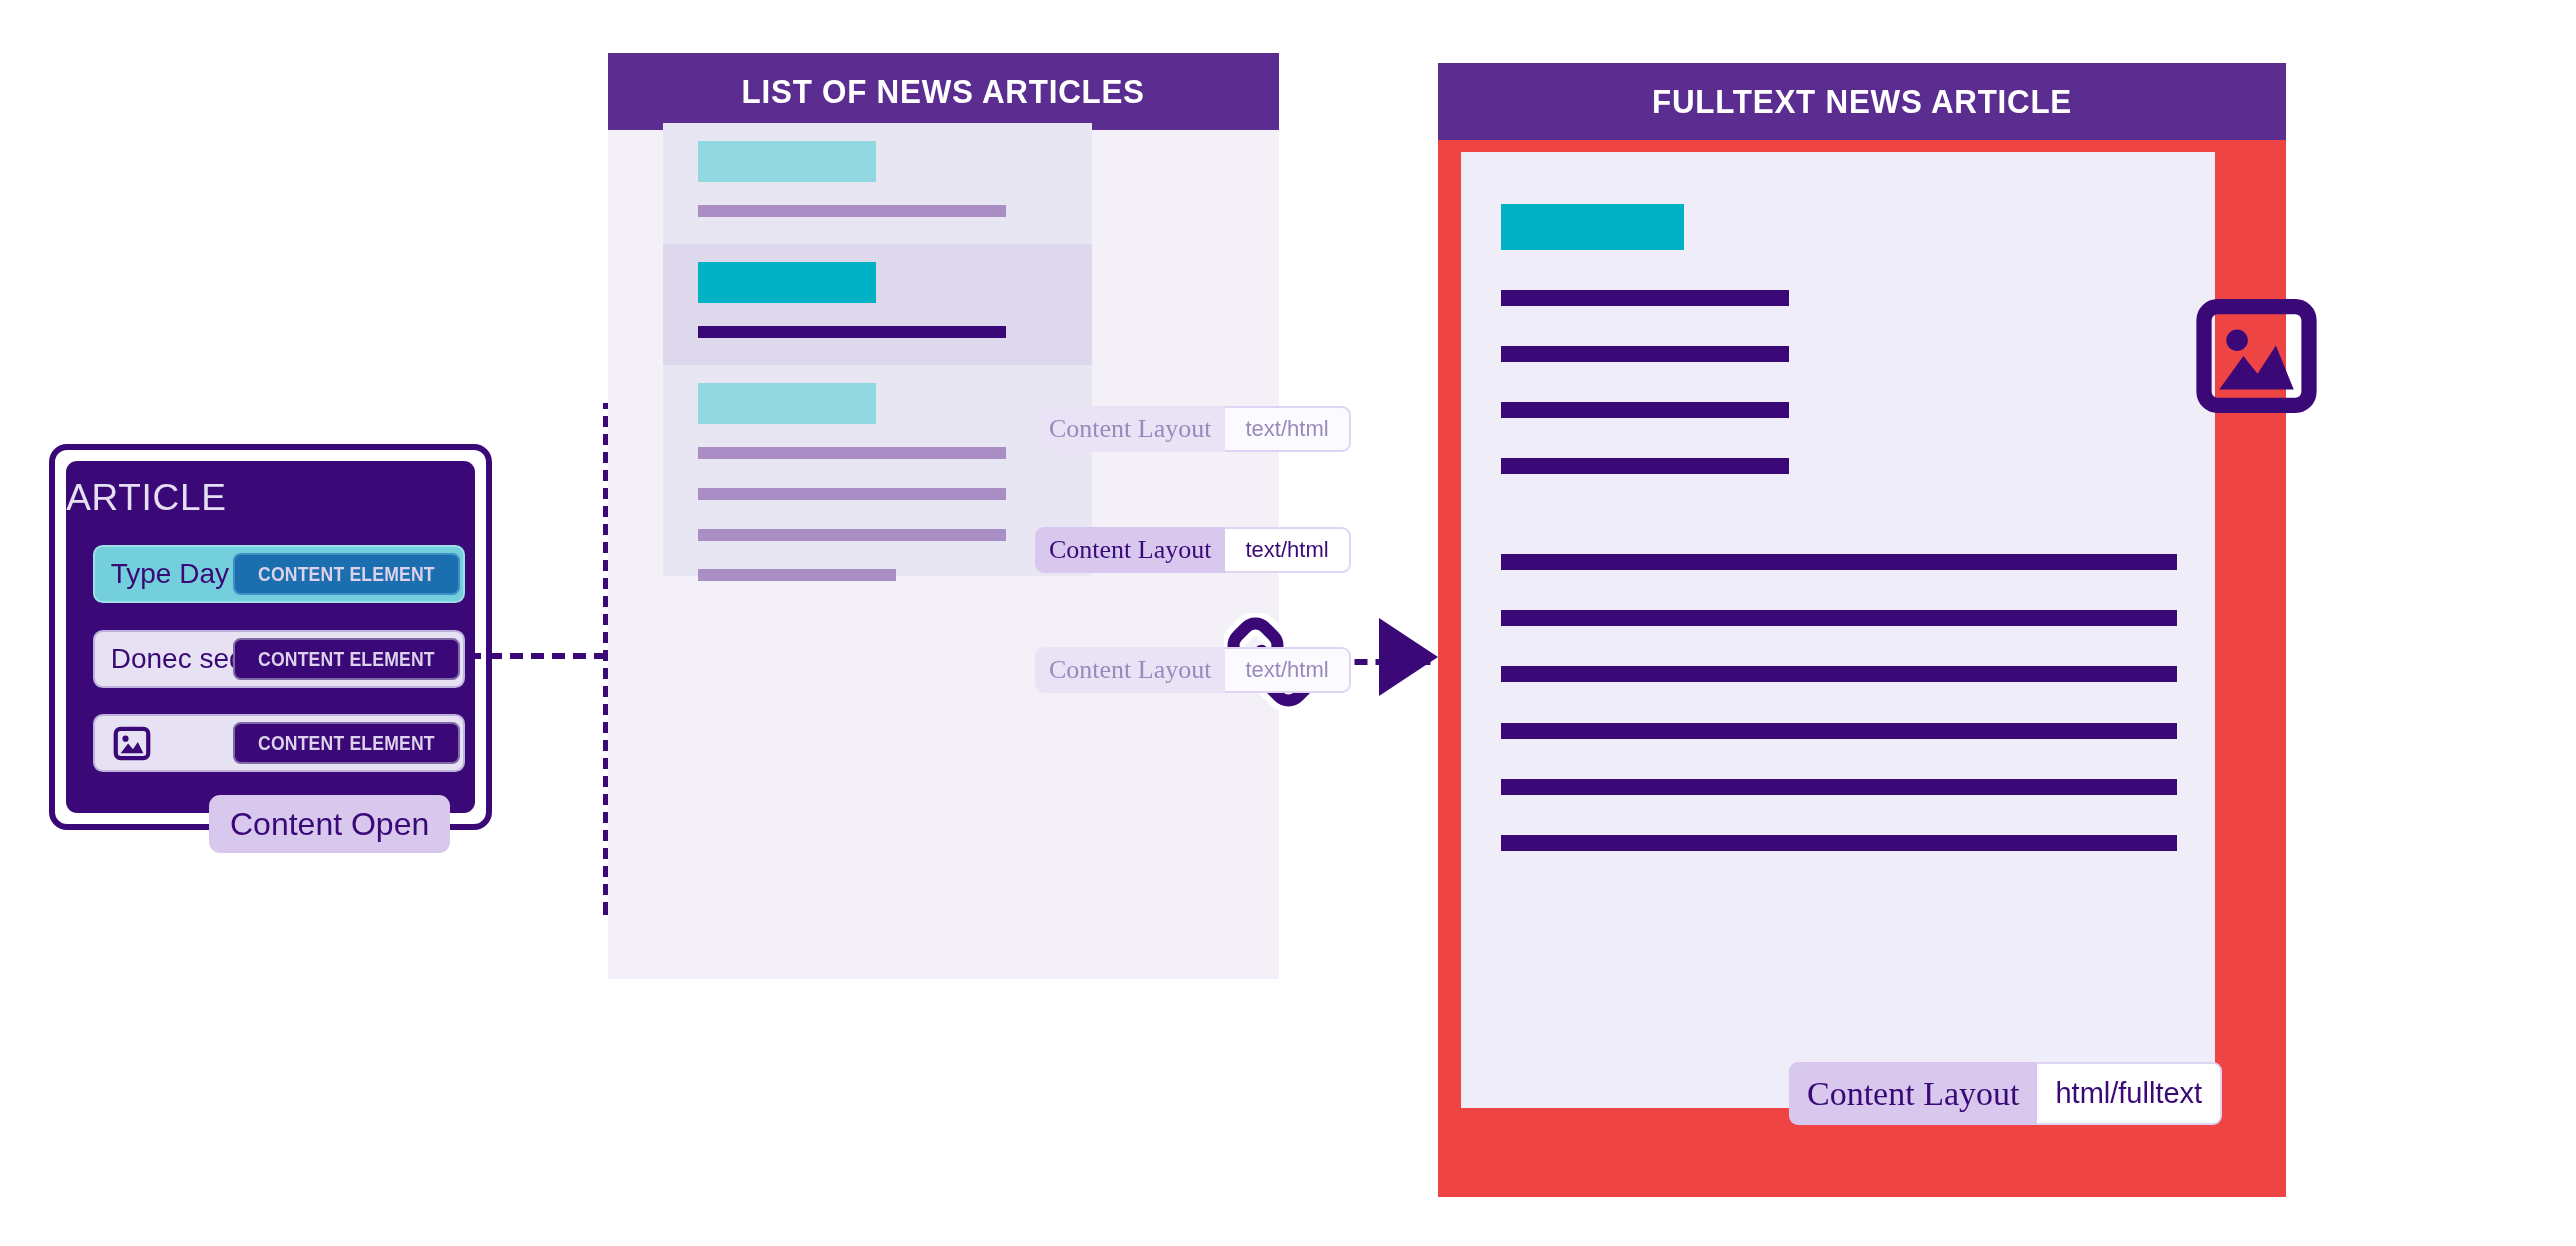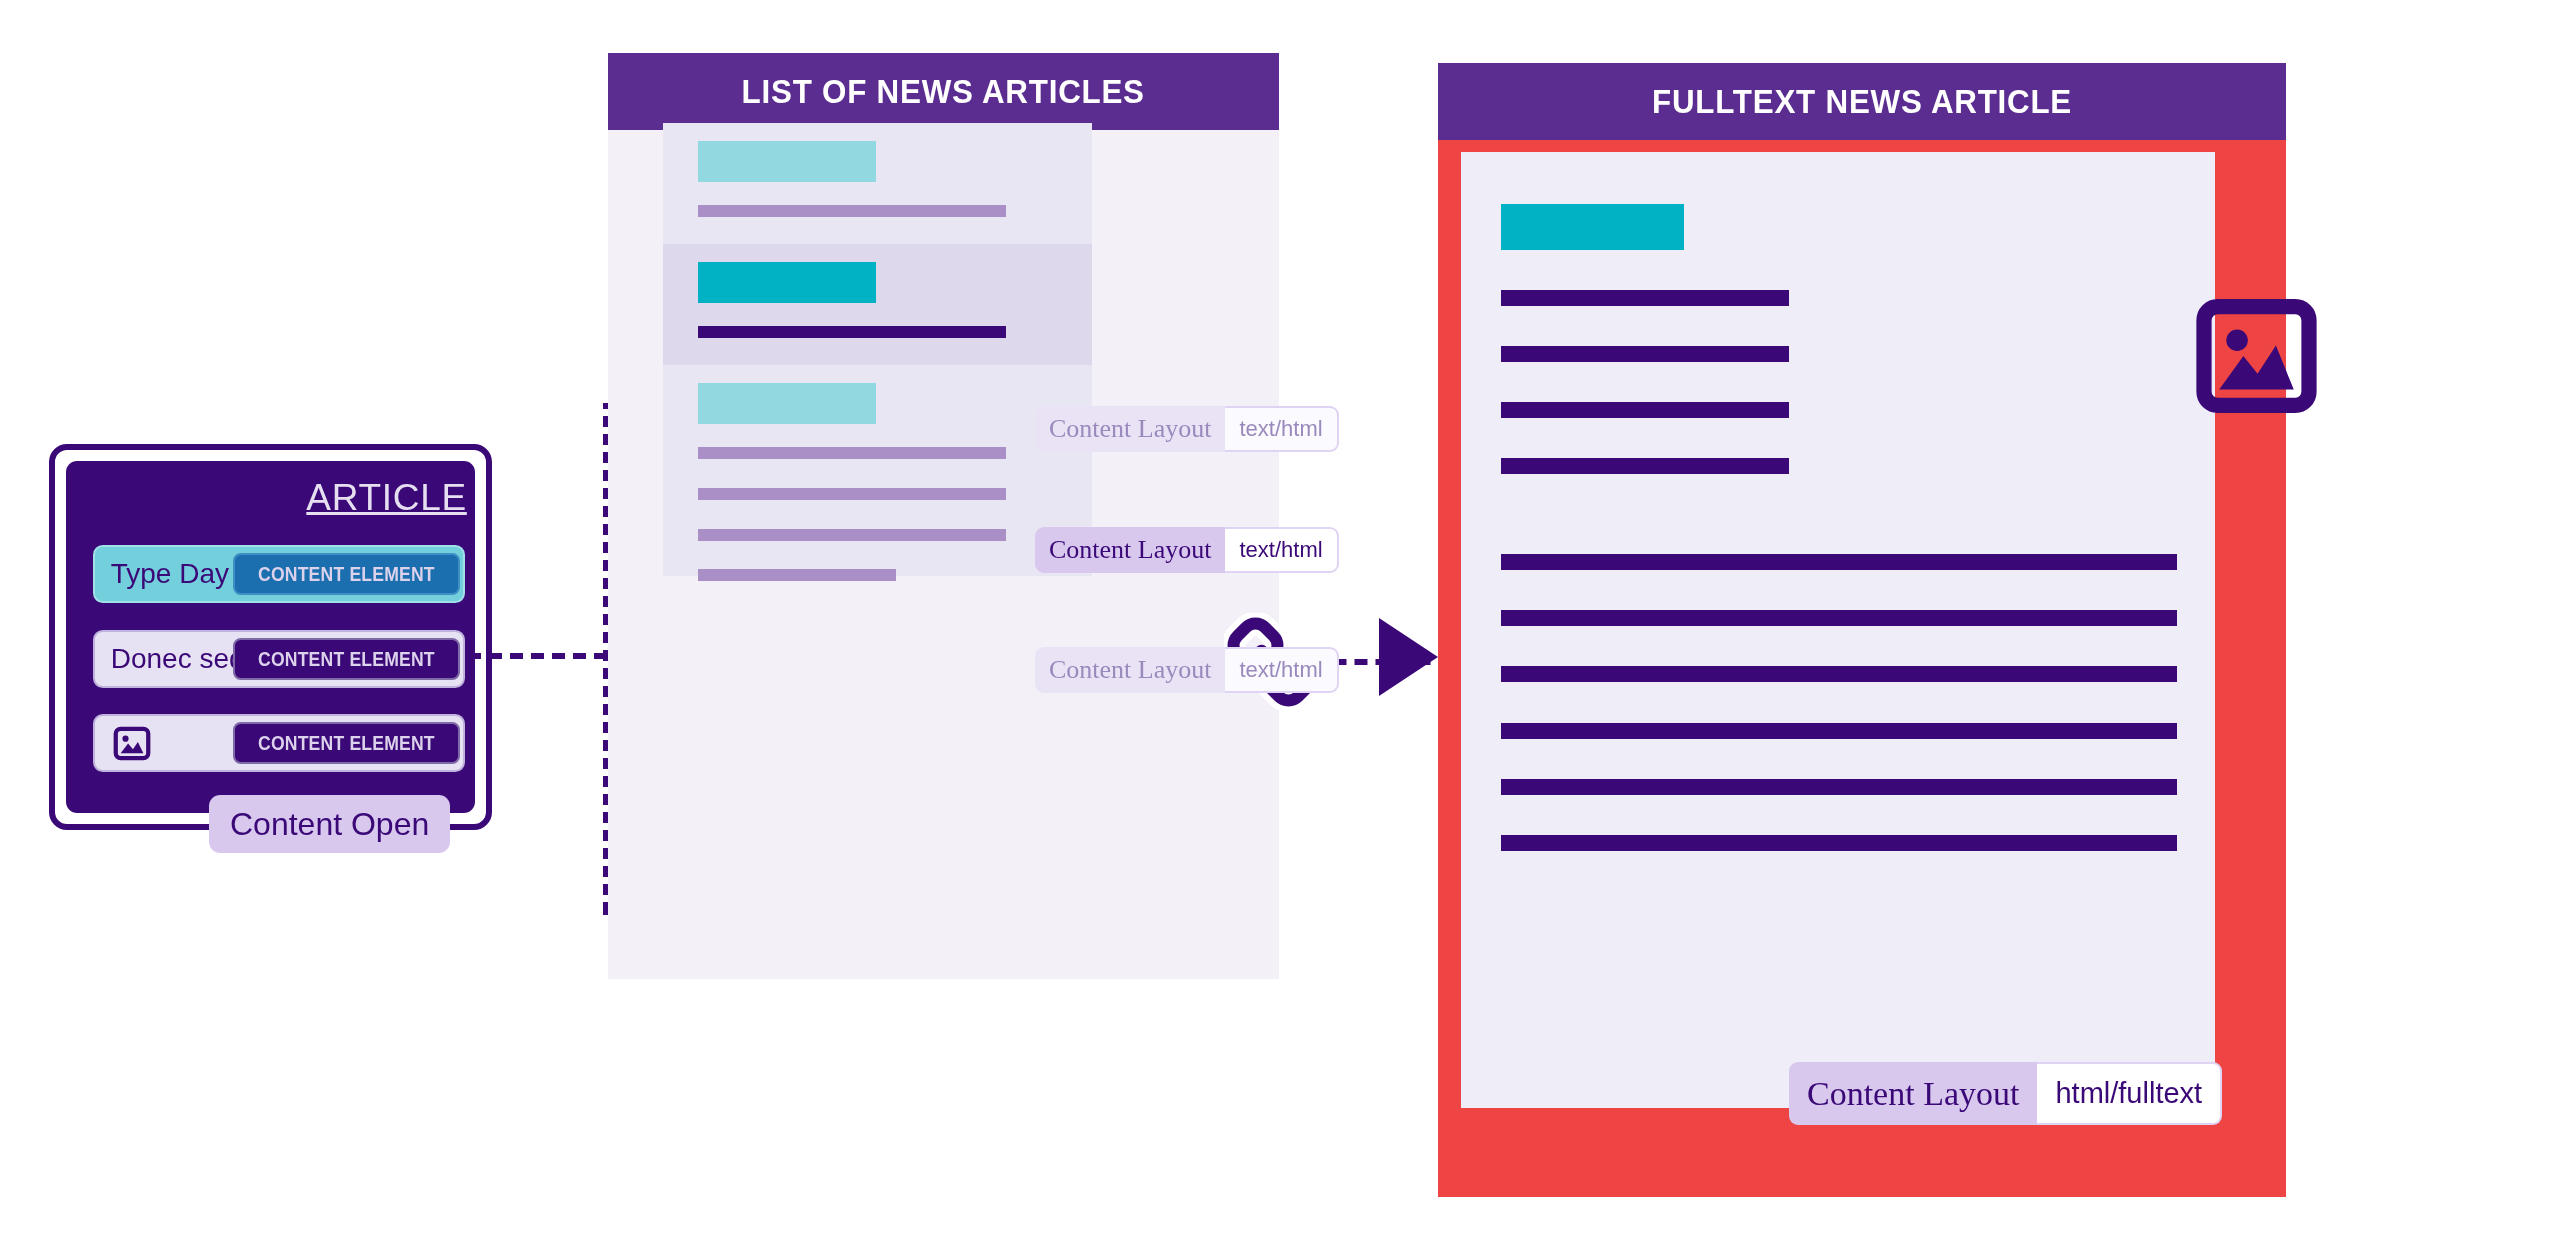--- a/index.html
+++ b/index.html
@@ -14,22 +14,22 @@
   #content-type-card{
     left:49px;top:444px;width:443px;height:386px;
     border:6.3px solid #3A0877;border-radius:18px;background:#ffffff;
     box-sizing:border-box;
   }
   #content-type-inner{
     position:absolute;left:11.2px;top:11.2px;right:11.2px;bottom:11.2px;
     background:#3A0877;border-radius:11.2px;
   }
   #article-title{
-    position:absolute;left:0;right:8px;top:15.5px;text-align:right;
-    color:#E6DFF2;font-size:37px;font-weight:400;letter-spacing:0.7px;text-decoration:underline;
+    position:absolute;left:0;right:0;top:15.5px;text-align:left;
+    color:#E6DFF2;font-size:37px;font-weight:400;letter-spacing:0.7px;
   }
   .ce-row{
     position:absolute;left:27px;width:372px;height:58px;border-radius:9.8px;
     box-sizing:border-box;border:2.1px solid rgba(255,255,255,.35);
     display:flex;align-items:center;
   }
   .ce-row.teal{background:#74CFDC;border-color:#9FE0E9;}
   .ce-row.lilac{background:#E7E2F3;border-color:#BFB2DC;}
   .ce-label{
     margin-left:15.5px;font-size:28px;color:#3A0877;white-space:nowrap;
@@ -98,21 +98,21 @@
   
   .cl-badge{
     position:absolute;display:flex;align-items:stretch;height:46px;z-index:30;
     border-radius:9px;
   }
   .cl-badge .cl-left{
     display:flex;align-items:center;padding:0 14px;border-radius:9px 0 0 9px;
     font-size:26px;white-space:nowrap;font-family:Liberation Serif, serif;
   }
   .cl-badge .cl-right{
-    display:flex;align-items:center;padding:0 14px;border-radius:0 9px 9px 0;
+    display:flex;align-items:center;padding:0 20px;border-radius:0 9px 9px 0;
     font-size:22px;white-space:nowrap;background:#FFFFFF;
     border:2.1px solid #E0D4F4;border-left:none;box-sizing:border-box;
   }
   .cl-badge.muted .cl-left{background:#EAE3F6;color:#9A89BC;}
   .cl-badge.muted .cl-right{color:#9A89BC;background:#FBFAFE;}
   .cl-badge.bold .cl-left{background:#D8C8EE;color:#3A0877;}
   .cl-badge.bold .cl-right{color:#3A0877;}
 
   
   #flow-dash{left:1158px;top:659px;width:288px;height:5.6px;}

